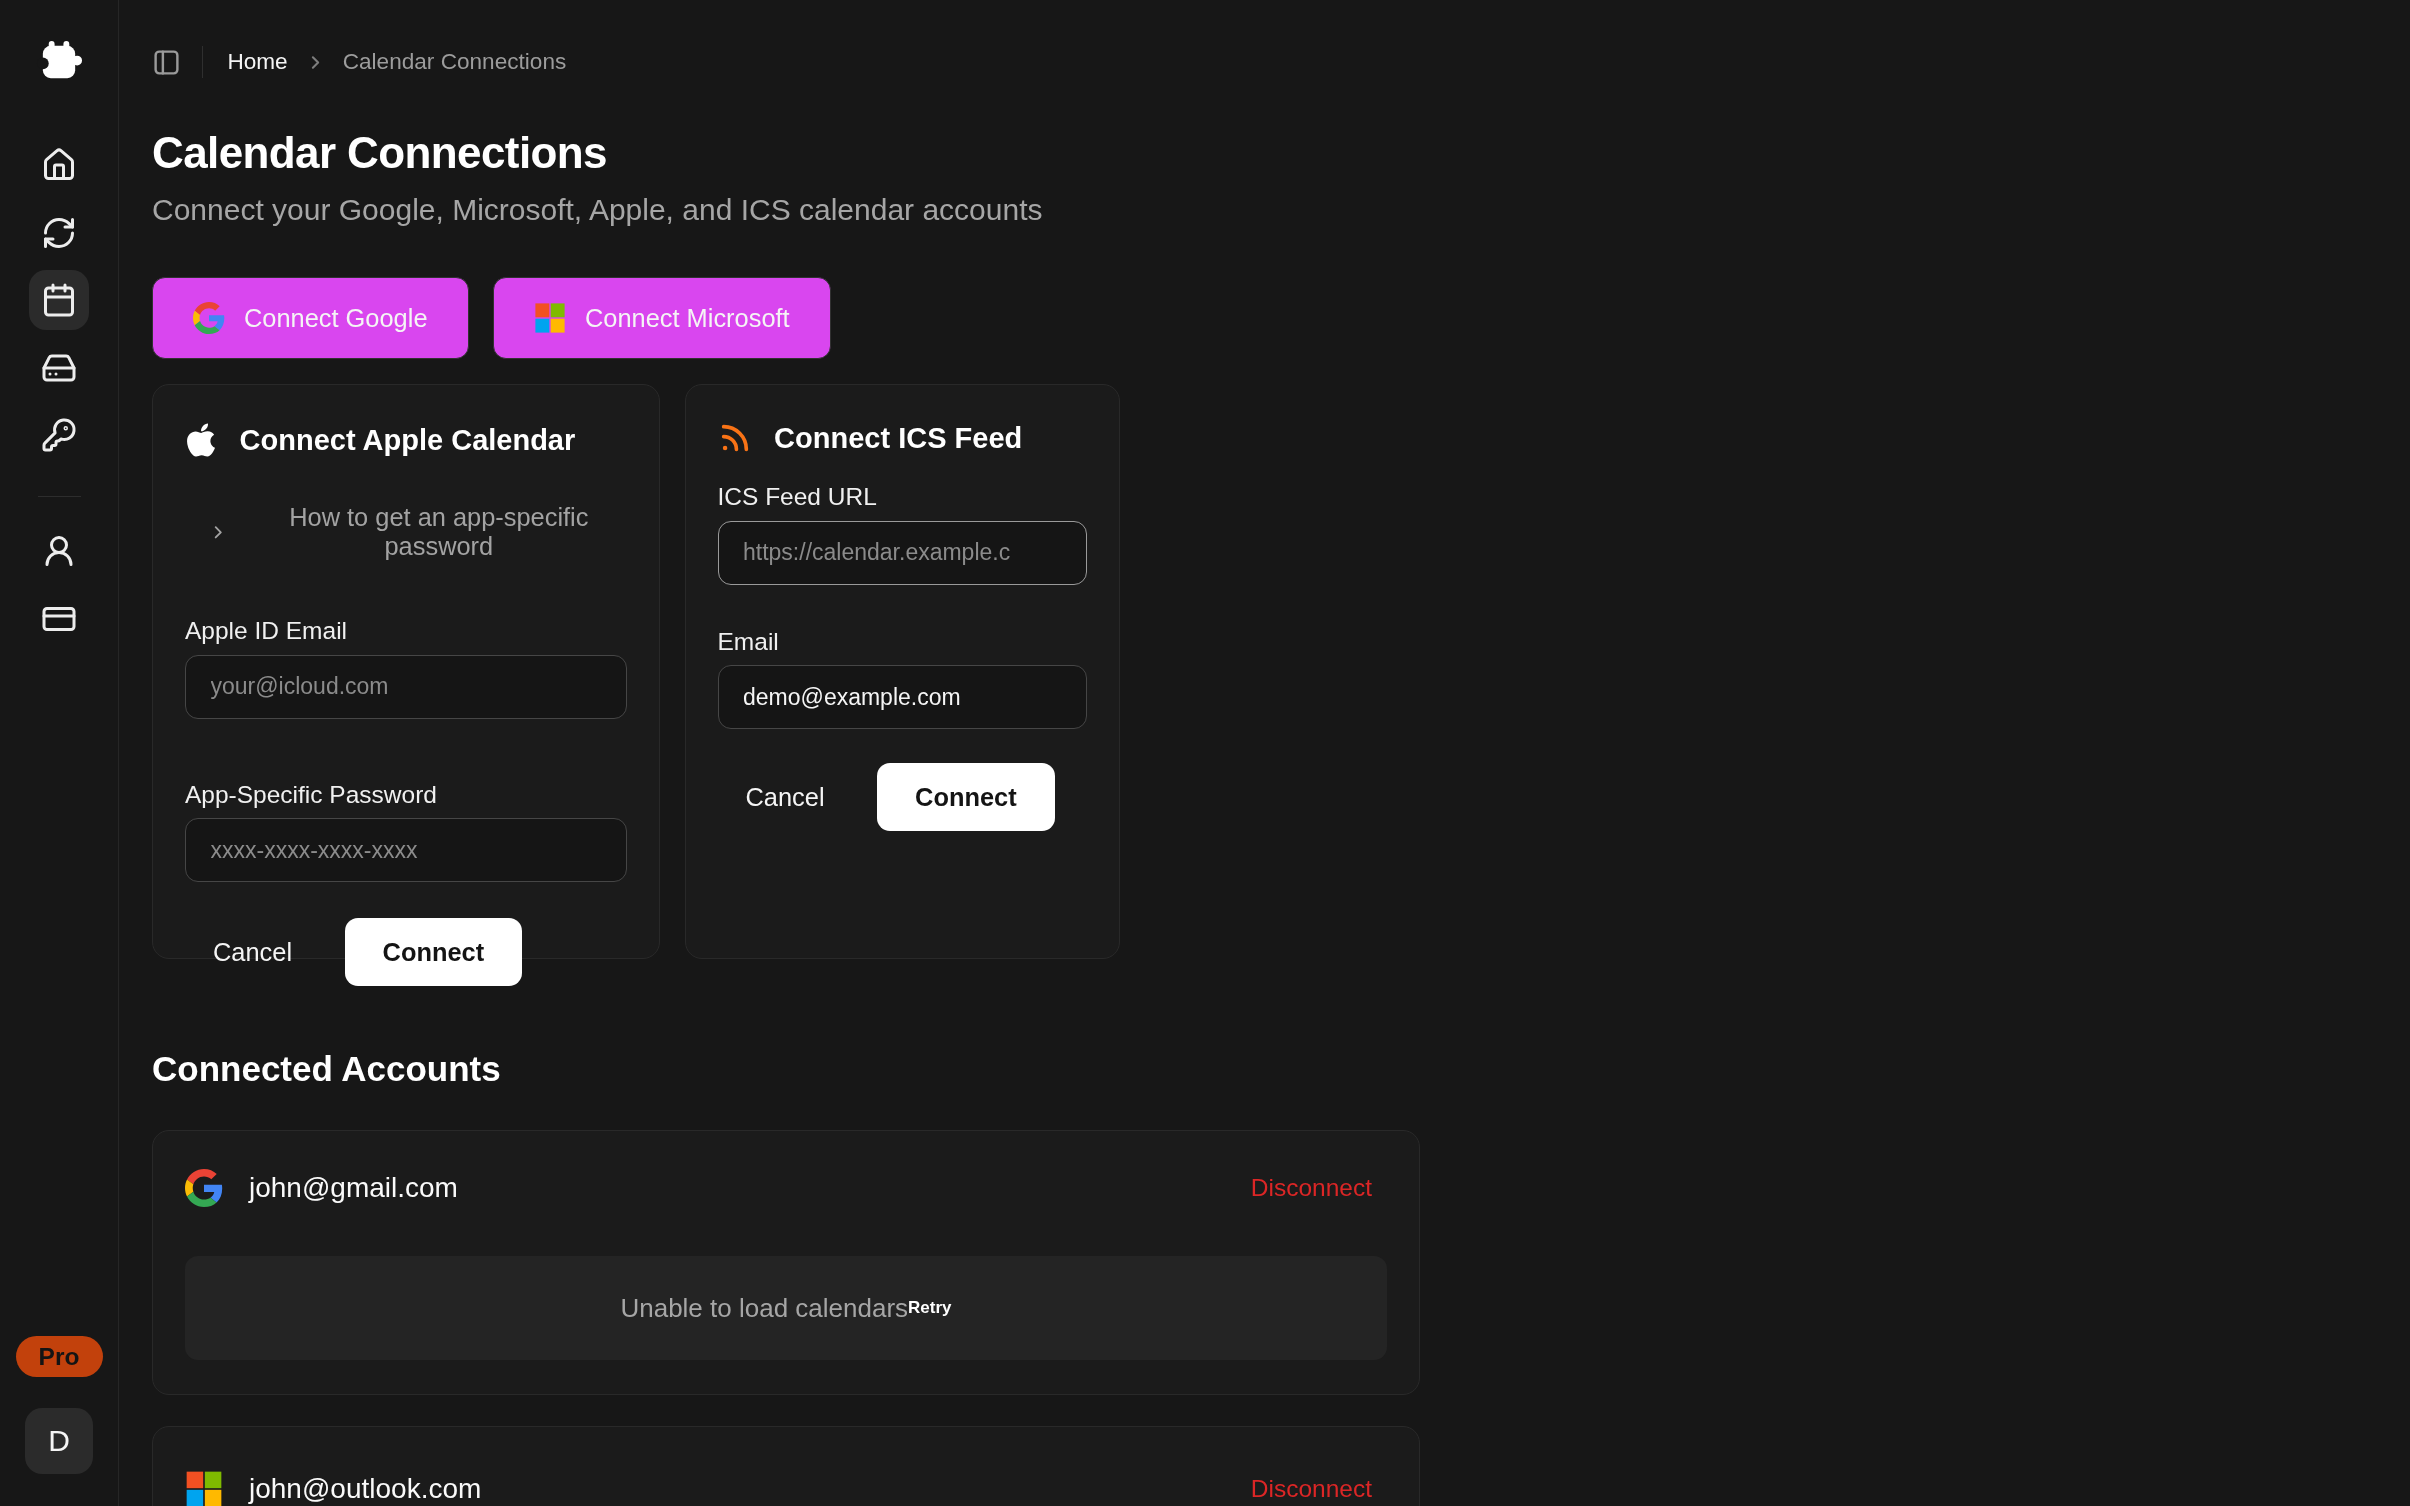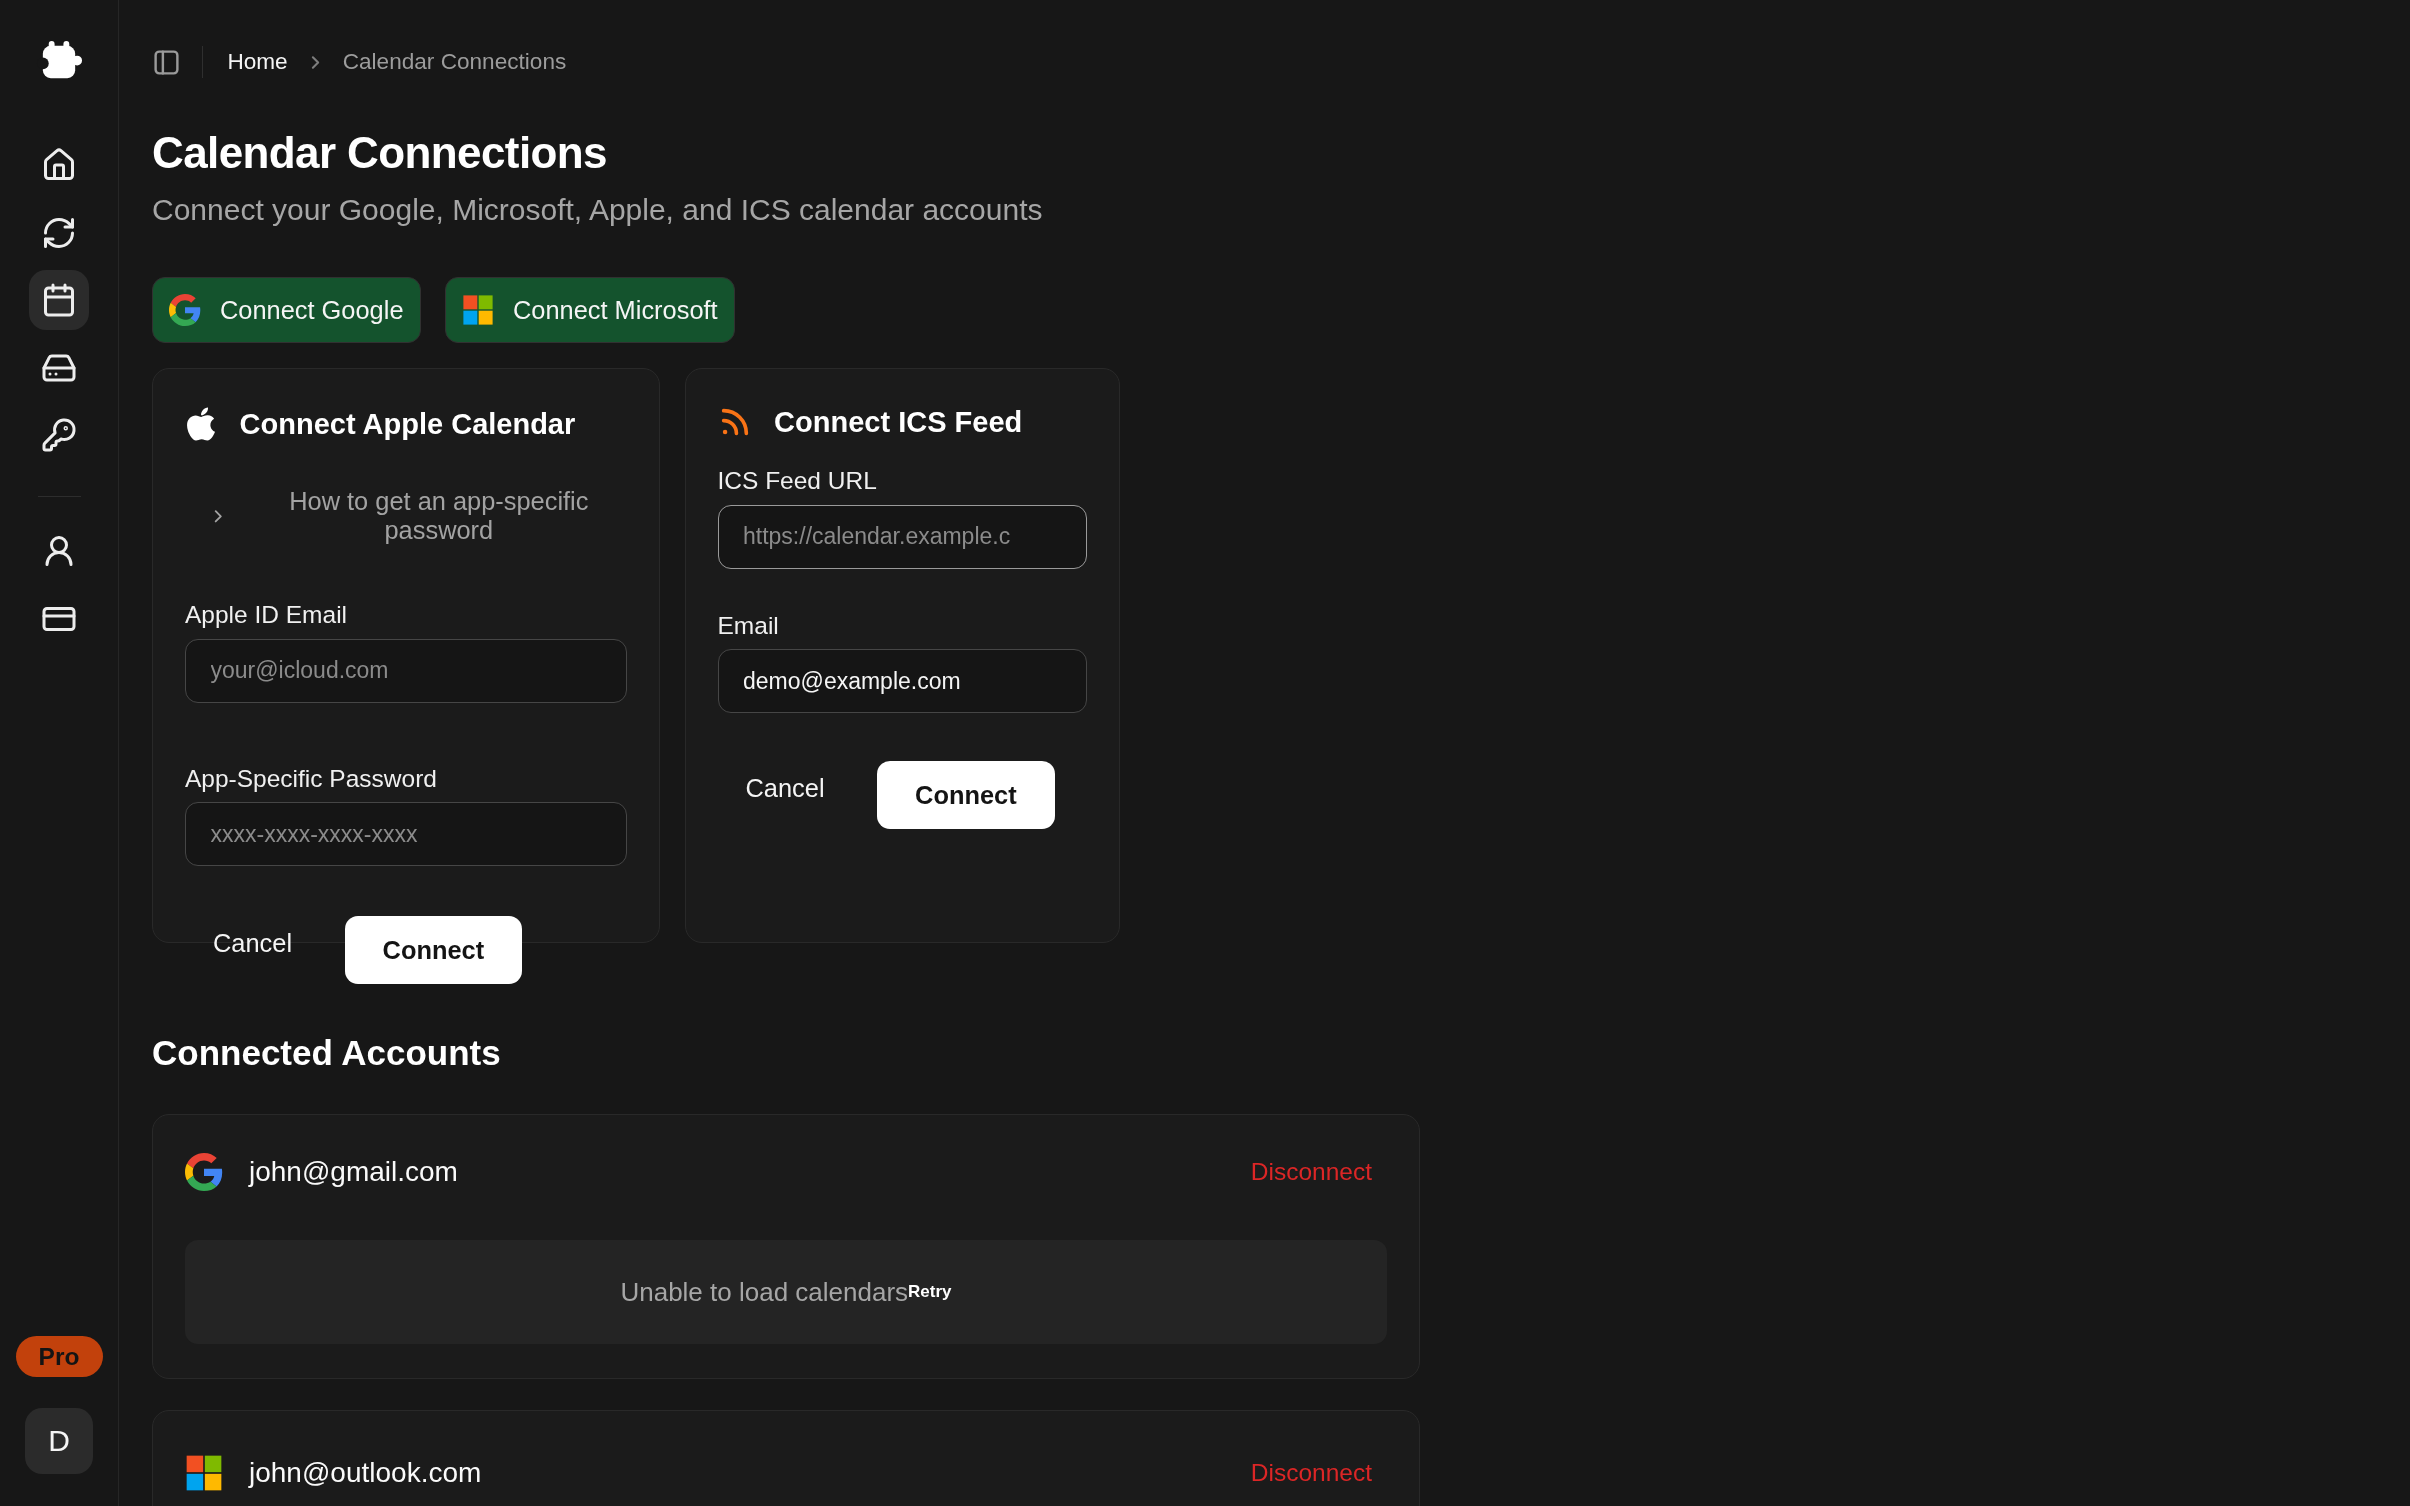--- a/index.html
+++ b/index.html
@@ -53,22 +53,22 @@
   .breadcrumb { display:flex; align-items:center; font-size:22.6px; }
   .crumb-home { color:#f5f5f5; font-weight:500; text-decoration:none; cursor:pointer; }
   .crumb-sep { width:21px; height:21px; stroke:#7d7d7d; fill:none; stroke-width:2.4; stroke-linecap:round; stroke-linejoin:round; margin:0 17px; }
   .crumb-current { color:#9c9c9c; }
 
   .page-title { margin-top:47px; font-size:44px; font-weight:700; letter-spacing:-0.6px; color:#ffffff; }
   .page-subtitle { margin-top:15px; font-size:30px; color:#a6a6a6; }
 
   .providers { margin-top:50px; display:flex; gap:24.5px; }
   .provider-btn {
-    height:66px; padding:0 16px; border-radius:13px;
-    border:0.9px solid #313131; background:#14532d; color:#f5f5f5;
+    height:82px; padding:0 40px; border-radius:13px;
+    border:0.9px solid #313131; background:#d946ef; color:#f5f5f5;
     font-size:25.4px; font-weight:500; font-family:inherit;
     display:inline-flex; align-items:center; gap:19px; cursor:pointer;
   }
   .provider-btn svg { width:32px; height:32px; }
 
   .cards-row { margin-top:25.4px; display:flex; gap:24.5px; }
   .card {
     background:#1b1b1b; border:0.9px solid #292929; border-radius:17px;
     padding:36px 32px; height:575px;
   }
@@ -105,21 +105,20 @@
   .ics-card .actions { margin-top:34px; }
   .ghost-btn {
     background:none; border:none; color:#f5f5f5;
     font-size:25.4px; font-weight:500; font-family:inherit;
     height:66px; padding:0 28px; cursor:pointer;
   }
   .primary-btn {
     background:#ffffff; color:#141414; border:none; border-radius:13px;
     height:68px; padding:0 38px; font-size:25.4px; font-weight:700; font-family:inherit;
     cursor:pointer;
-    margin-top:14px;
   }
 
   .section-heading { margin-top:90px; font-size:35px; font-weight:700; color:#ffffff; }
 
   .account-card {
     margin-top:41px; width:1268px;
     background:#1b1b1b; border:0.9px solid #292929; border-radius:17px;
     padding:38px 32px 34px;
   }
   .account-card.second { margin-top:31px; padding:43px 32px; height:217px; }

